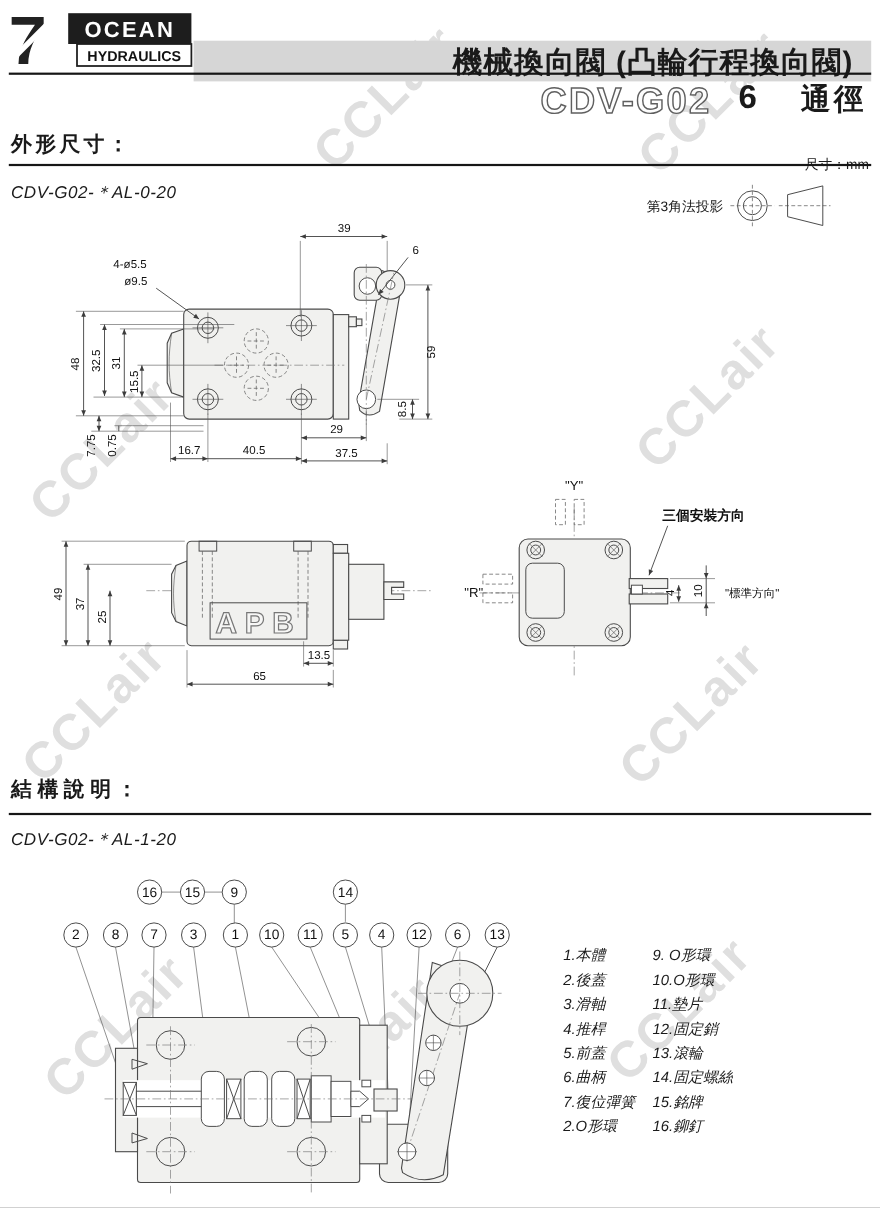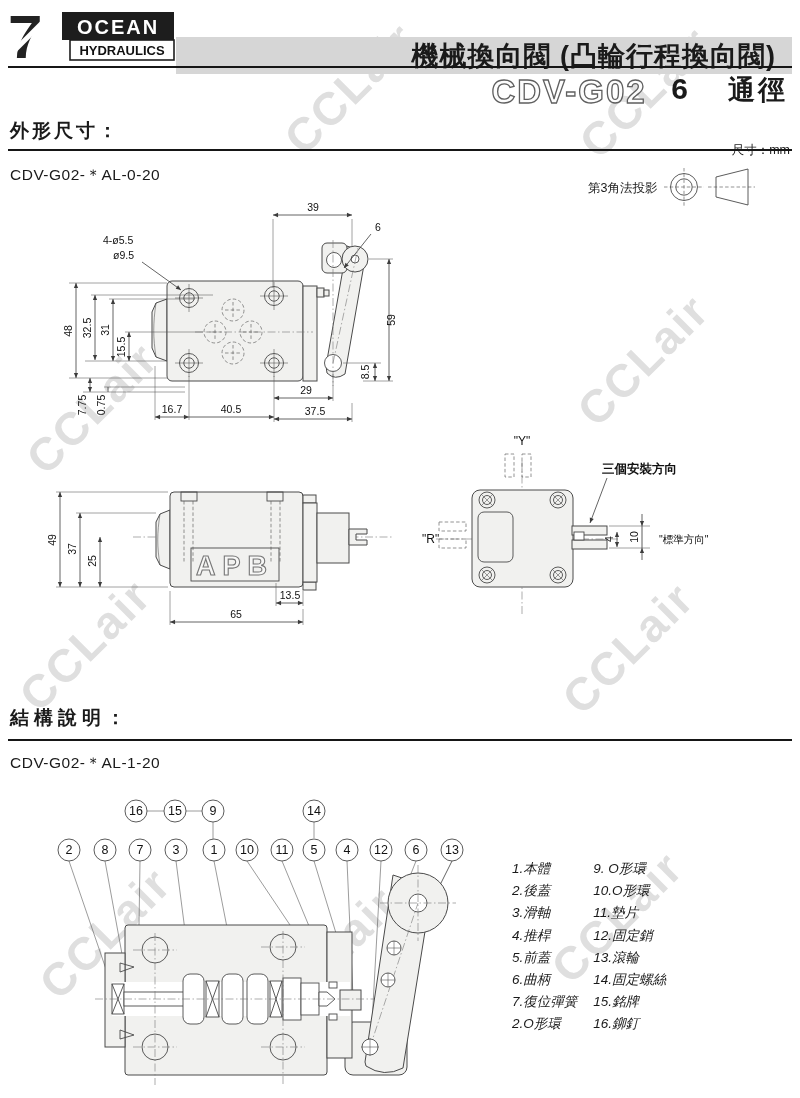--- a/index.html
+++ b/index.html
@@ -15,21 +15,21 @@
   
   #banner{left:176px;top:17px;width:616px;height:37px;background:var(--banner);
           display:flex;align-items:center;justify-content:flex-end;padding-right:16px;box-sizing:border-box;margin-top:20px;}
   #banner .t{font-size:27px;font-weight:bold;letter-spacing:1px;}
   .rule{left:8px;width:784px;background:#161616;}
   #subtitle{top:72px;right:12px;display:flex;align-items:flex-start;gap:8px;}
   #subtitle .bore{font-size:30px;font-weight:bold;}
   #subtitle .unit{font-size:27px;font-weight:bold;letter-spacing:3px;margin-left:32px;}
   .sec-head{font-size:19px;font-weight:bold;letter-spacing:3px;}
   .unit-note{font-size:12.5px;}
-  .model{font-size:15.5px;letter-spacing:.5px;}
+  .model{font-size:15.5px;letter-spacing:.5px;font-style:italic;}
   .proj-label{font-size:12.5px;}
   
   #parts{left:512px;top:858px;display:flex;gap:16px;font-size:13.5px;line-height:22.2px;}
   #parts .col{display:flex;flex-direction:column;font-style:italic;}
   
   svg{overflow:visible;}
   .p{fill:var(--fill);stroke:#4a4a4a;stroke-width:1;}
   .wh{fill:#fff;stroke:#4a4a4a;stroke-width:.9;}
   .ln{stroke:#4a4a4a;stroke-width:.9;fill:none;}
   .thin{stroke:#4a4a4a;stroke-width:.55;fill:none;}

